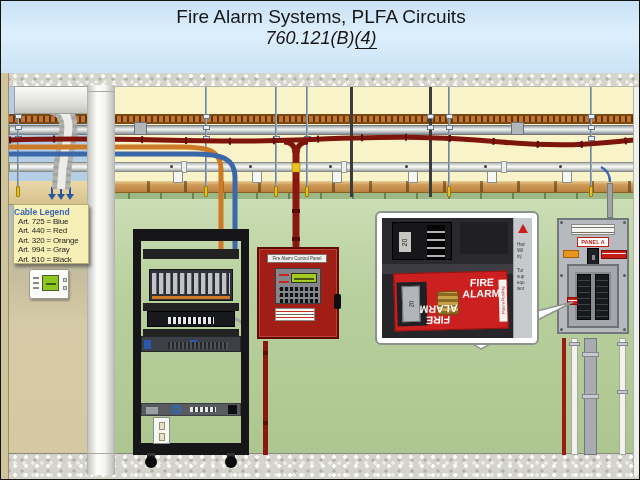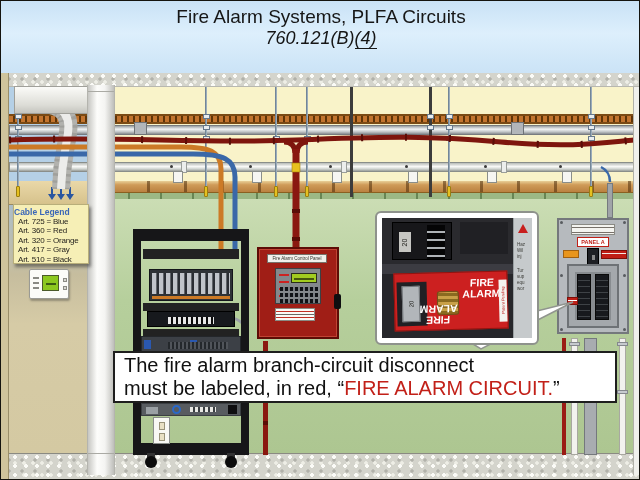--- a/index.html
+++ b/index.html
@@ -308,23 +308,23 @@
   <div class="abs upcond"></div>
   <div class="abs lcol">
       <i style="top:6px"></i>
       <i style="top:368px"></i>
     </div>
   <div class="abs rcol"></div>
 
   <div class="abs legend">
     <div class="lt">Cable Legend</div>
     <div class="le">Art. 725 = Blue</div>
-    <div class="le">Art. 360 = Red</div>
+    <div class="le">Art. 440 = Red</div>
     <div class="le">Art. 320 = Orange</div>
-    <div class="le">Art. 417 = Gray</div>
+    <div class="le">Art. 994 = Gray</div>
     <div class="le">Art. 510 = Black</div>
   </div>
 
   <div class="abs tstat">
     <div class="lcd">
         <i></i>
       </div>
     <i class="sl" style="top:7px"></i>
       <i class="sl" style="top:12px"></i>
       <i class="sl" style="top:17px"></i>
@@ -463,18 +463,14 @@
         <div class="frag" style="top:30px">Wil</div>
         <div class="frag" style="top:36px">inj</div>
         <div class="frag" style="top:50px">Tur</div>
         <div class="frag" style="top:56px">sup</div>
         <div class="frag" style="top:62px">equ</div>
         <div class="frag" style="top:68px">wor</div>
       </div>
     </div>
   </div>
 
-  <div class="abs caption">
-    <div>The fire alarm branch-circuit disconnect</div>
-    <div><span>must be labeled, in red, “</span><span class="red">FIRE ALARM CIRCUIT.</span><span>”</span></div>
-  </div>
 
 </div>
 
 </body></html>

